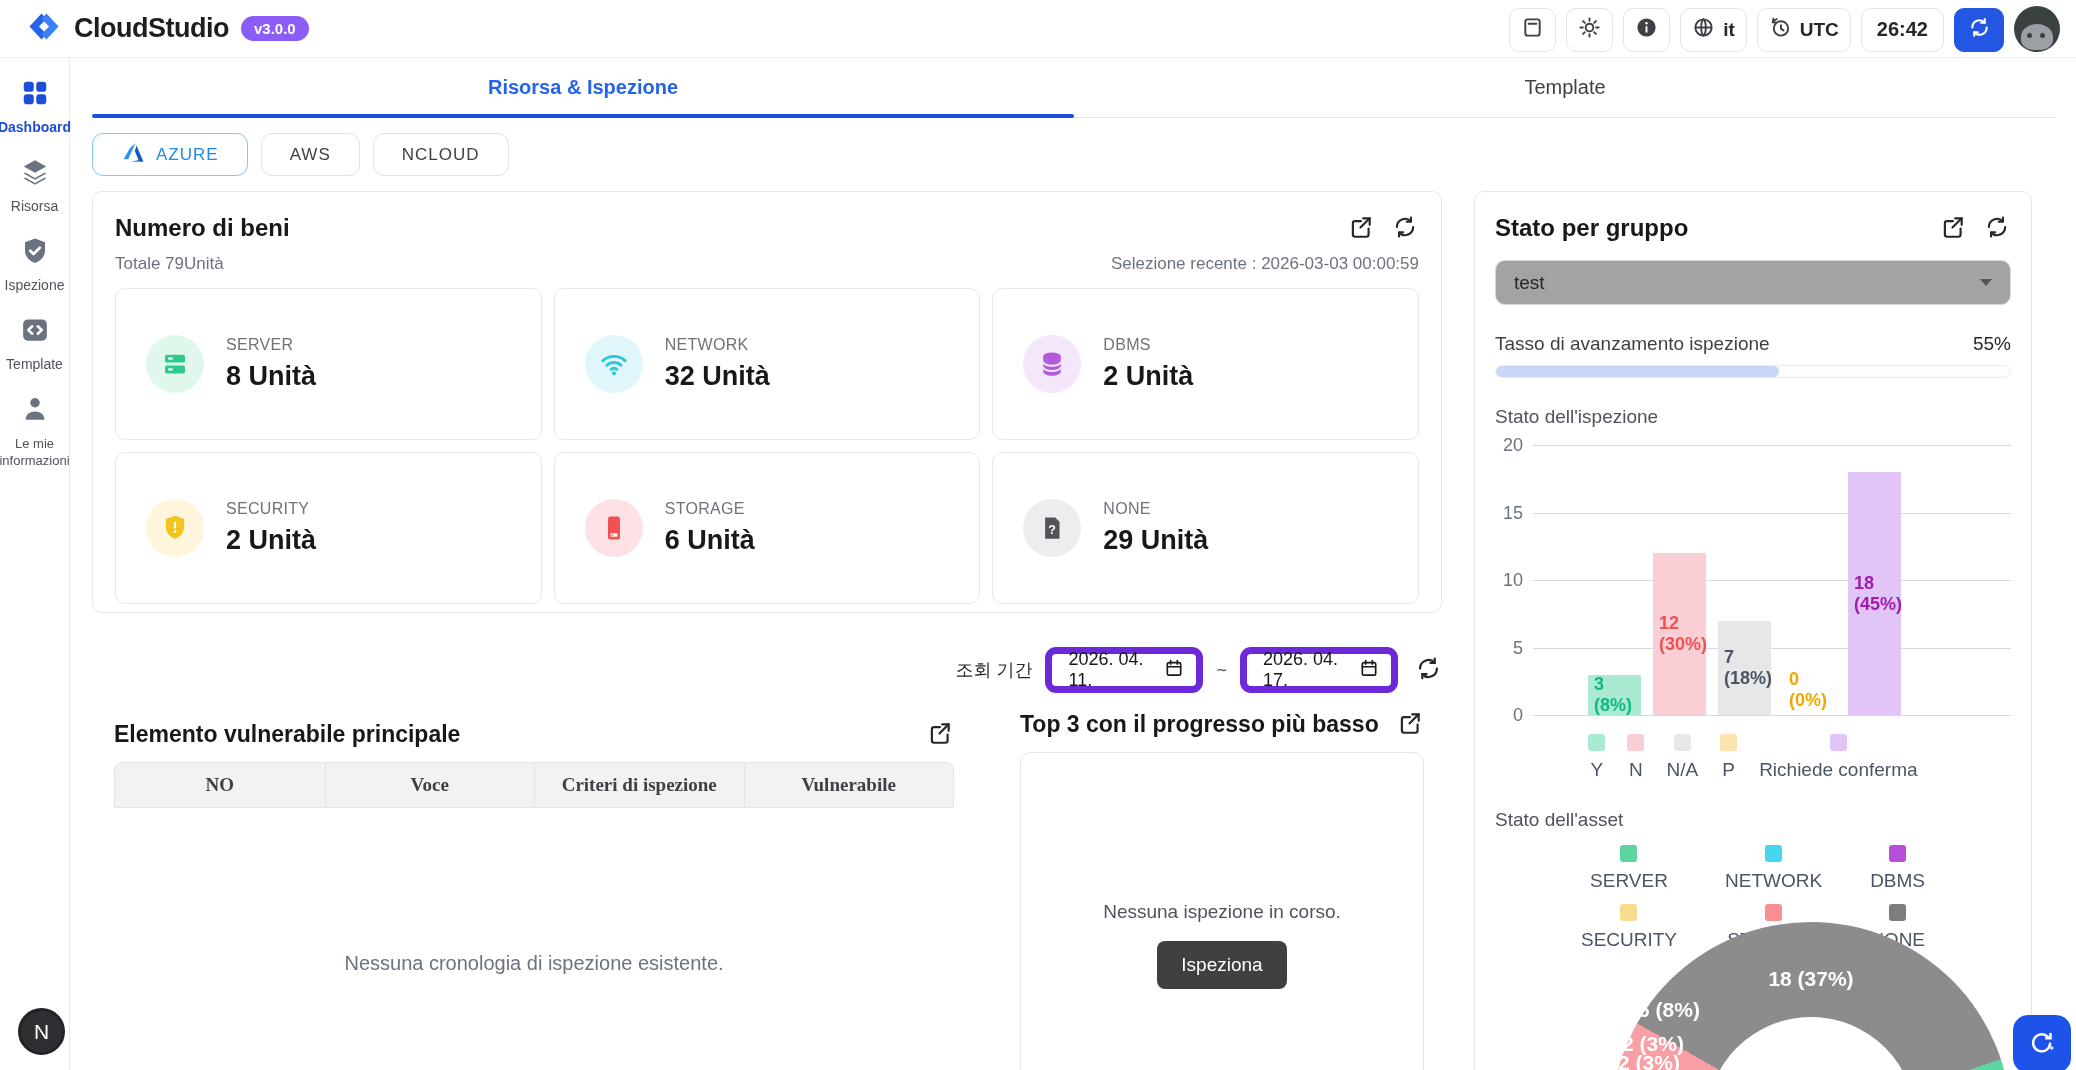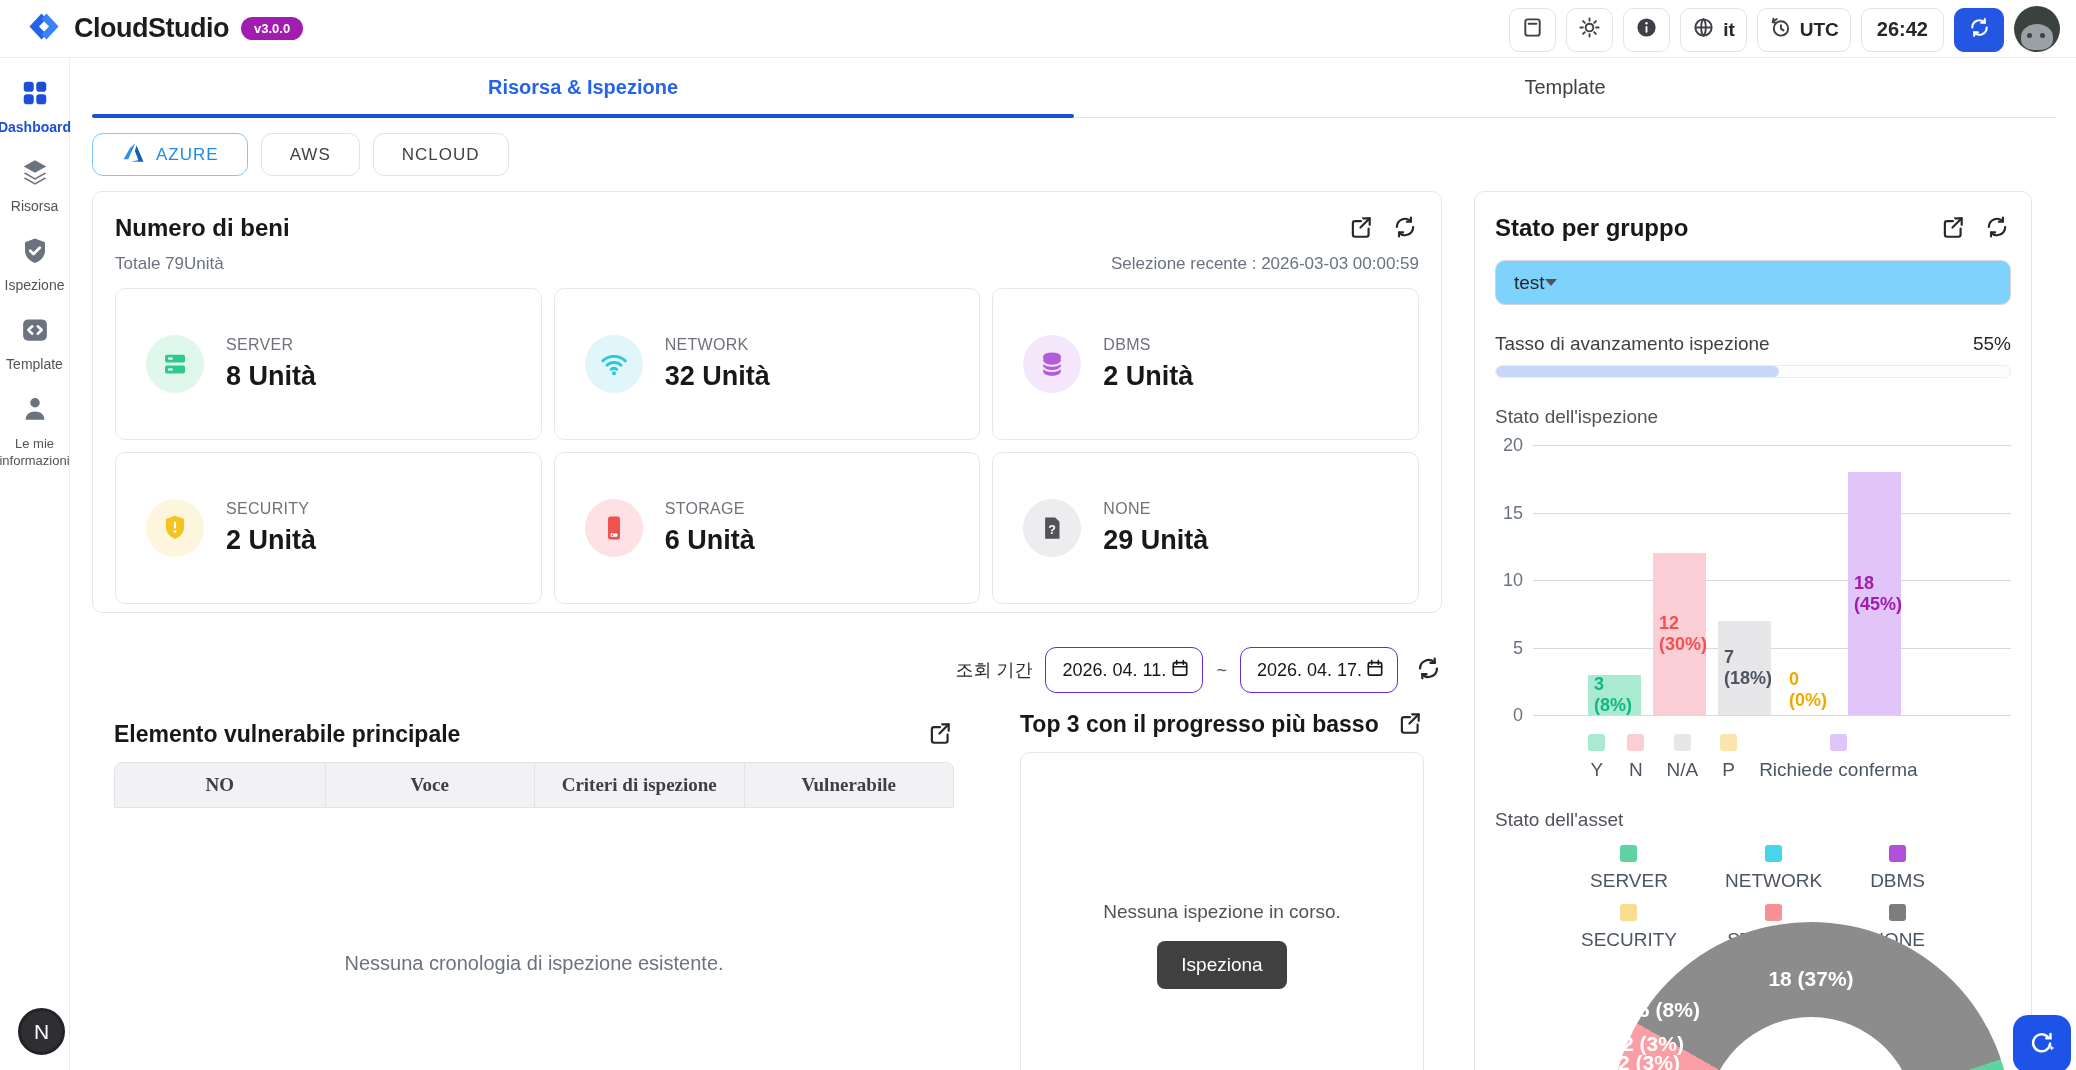--- a/index.html
+++ b/index.html
@@ -5,21 +5,21 @@
   * { margin:0; padding:0; box-sizing:border-box; }
   html,body { width:2076px; height:1070px; overflow:hidden; background:#fff;
     font-family:"Liberation Sans", sans-serif; color:#18181b; }
 
   
   .header { position:absolute; left:0; top:0; width:2076px; height:58px; background:#fff;
     border-bottom:1px solid #ececf0; display:flex; align-items:center; justify-content:space-between;
     padding:0 16px 0 26px; z-index:30; }
   .brand { display:flex; align-items:center; gap:12px; cursor:pointer; }
   .brand-name { font-size:27px; font-weight:800; letter-spacing:-0.5px; color:#1c1c21; }
-  .version-badge { background:#a21caf; color:#fff; font-size:13px; font-weight:700;
+  .version-badge { background:#8b5cf6; color:#fff; font-size:15px; font-weight:700;
     border-radius:14px; padding:4px 13px; }
   .header-actions { display:flex; align-items:flex-end; gap:10px; }
   .hbtn { height:44px; min-width:44px; border:1px solid #e4e4e7; border-radius:10px; background:#fff;
     display:flex; align-items:center; justify-content:center; gap:8px; padding:0 11px;
     font-size:19px; font-weight:600; color:#27272a; cursor:pointer; }
   .hbtn svg { width:23px; height:23px; stroke:#3f3f46; }
   .hbtn.timer { font-size:20px; font-weight:700; padding:0 15px; }
   .hbtn.primary { background:#2456e4; border-color:#2456e4; width:50px; }
   .hbtn.primary svg { stroke:#fff; }
   .avatar { width:46px; height:46px; border-radius:50%; background:#39423f; overflow:hidden;
@@ -77,21 +77,21 @@
     justify-content:center; flex:0 0 58px; }
   .tile-icon svg { width:30px; height:30px; }
   .tile-label { font-size:16px; color:#71717a; letter-spacing:0.3px; }
   .tile-value { font-size:27px; font-weight:600; color:#18181b; margin-top:7px; }
   .bg-green { background:#e0f7ec; } .bg-cyan { background:#e0f6fa; } .bg-purple { background:#f4e7fb; }
   .bg-yellow { background:#fdf6dd; } .bg-red { background:#fde1e5; } .bg-gray { background:#ededef; }
 
   
   .date-row { position:absolute; top:589px; right:634px; display:flex; align-items:center; gap:13px; }
   .date-label { font-size:18px; color:#27272a; white-space:nowrap; }
-  .date-input { width:158px; height:46px; border:1px solid #6d28d9; border-radius:11px;
+  .date-input { width:158px; height:46px; border:7px solid #6d28d9; border-radius:11px;
     display:flex; align-items:center; justify-content:space-between; padding:0 12px 0 16px;
     font-size:18px; color:#18181b; cursor:pointer; background:#fff; }
   .date-input svg { width:20px; height:20px; stroke:#18181b; fill:none; stroke-width:2; }
   .date-sep { font-size:18px; color:#52525b; }
   .date-refresh { background:none; border:none; cursor:pointer; padding:0; margin-left:4px; }
   .date-refresh svg { width:27px; height:27px; stroke:#27272a; fill:none; stroke-width:2; stroke-linecap:round; }
 
   
   .table-section { position:absolute; left:44px; top:662px; width:840px; }
   .section-title-row { display:flex; justify-content:space-between; align-items:center; }
@@ -109,22 +109,22 @@
   .top3-section { position:absolute; left:950px; top:652px; width:404px; }
   .top3-box { margin-top:14px; border:1px solid #e5e7eb; border-radius:10px; height:400px;
     display:flex; flex-direction:column; align-items:center; padding-top:148px; gap:18px; }
   .top3-empty { font-size:19px; color:#52525b; }
   .btn-primary { background:#404040; color:#fff; border:none; border-radius:8px;
     font-size:19px; font-weight:500; padding:13px 24px; cursor:pointer; font-family:inherit; }
 
   
   .group-card { position:absolute; left:1404px; top:133px; width:558px; height:1000px; padding:22px 20px; }
   .group-select { margin-top:18px; height:45px; border:1px solid #d6d6dc; border-radius:10px;
-    display:flex; align-items:center; padding:0 18px;
-    font-size:19px; color:#27272a; cursor:pointer; background:#7dd3fc; }
+    display:flex; align-items:center; justify-content:space-between; padding:0 18px;
+    font-size:19px; color:#27272a; cursor:pointer; background:#a3a3a3; }
   .caret-down { width:0; height:0; border-left:6px solid transparent; border-right:6px solid transparent;
     border-top:7px solid #52525b; }
   .progress-row { margin-top:28px; display:flex; justify-content:space-between; align-items:center; }
   .progress-label { font-size:19px; color:#3f3f46; }
   .progress-value { font-size:19px; color:#27272a; }
   .progress-track { margin-top:10px; height:13px; border-radius:7px; background:#fdfdfe;
     border:1px solid #ececf0; overflow:hidden; }
   .progress-fill { height:100%; background:#c8d7f7; border-radius:7px; }
   .chart-label { margin-top:28px; font-size:19px; color:#52525b; }
 

